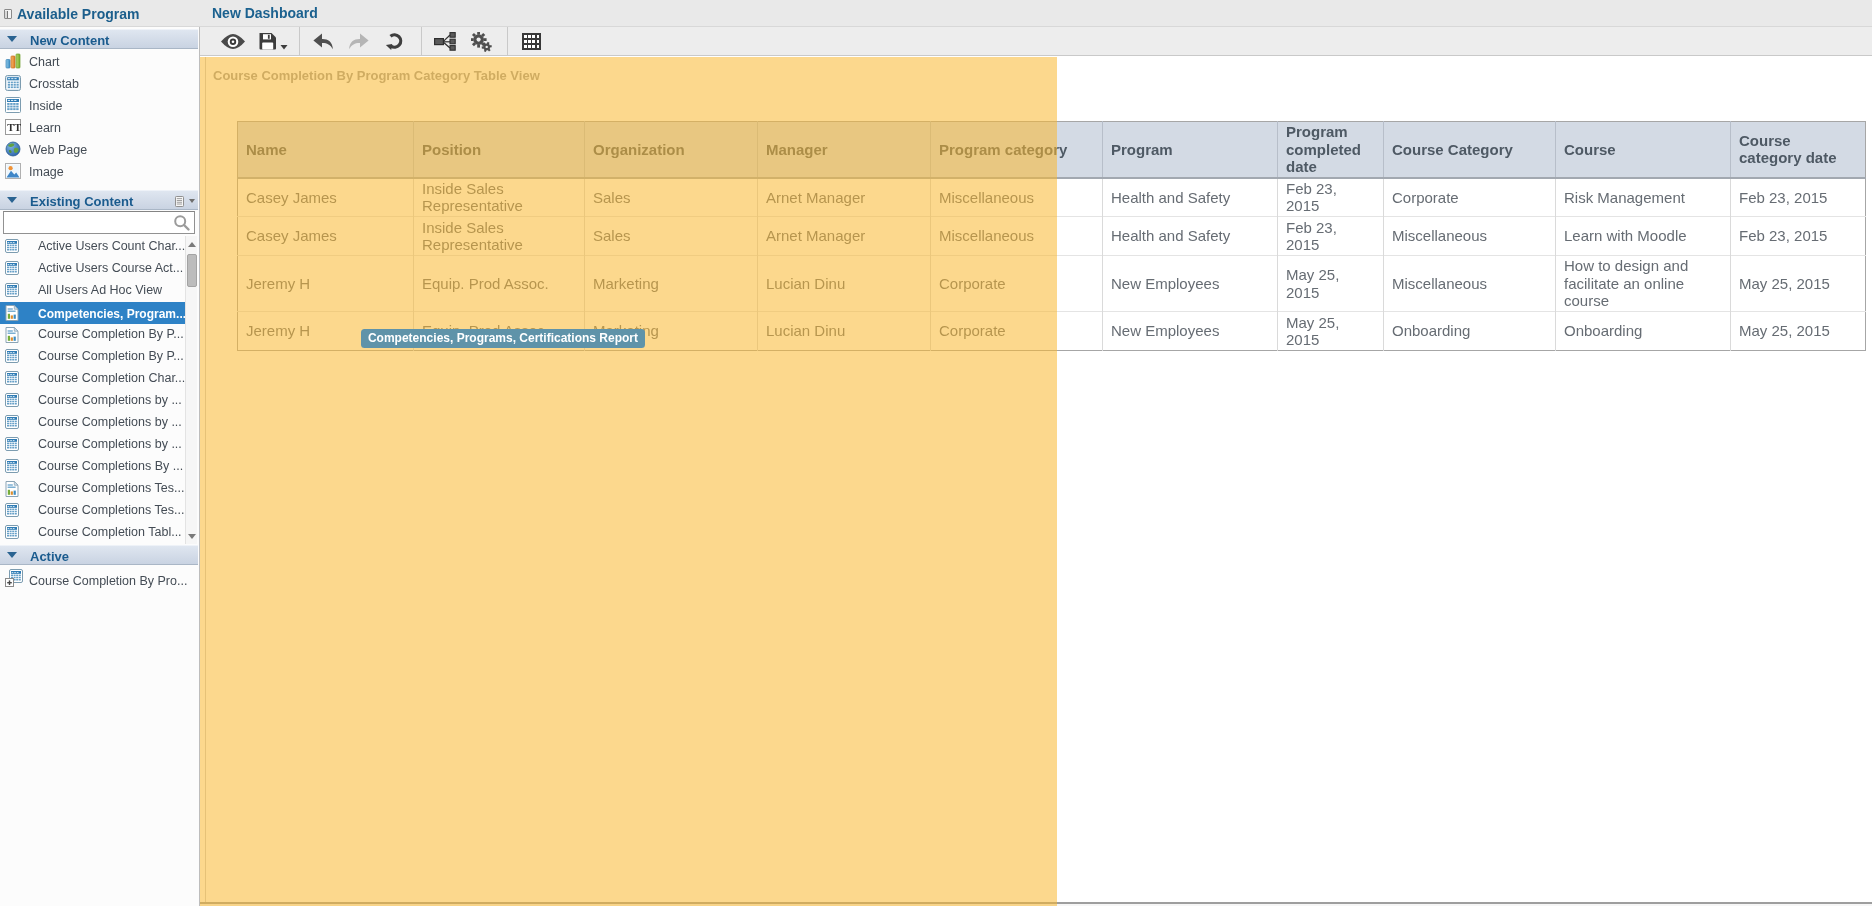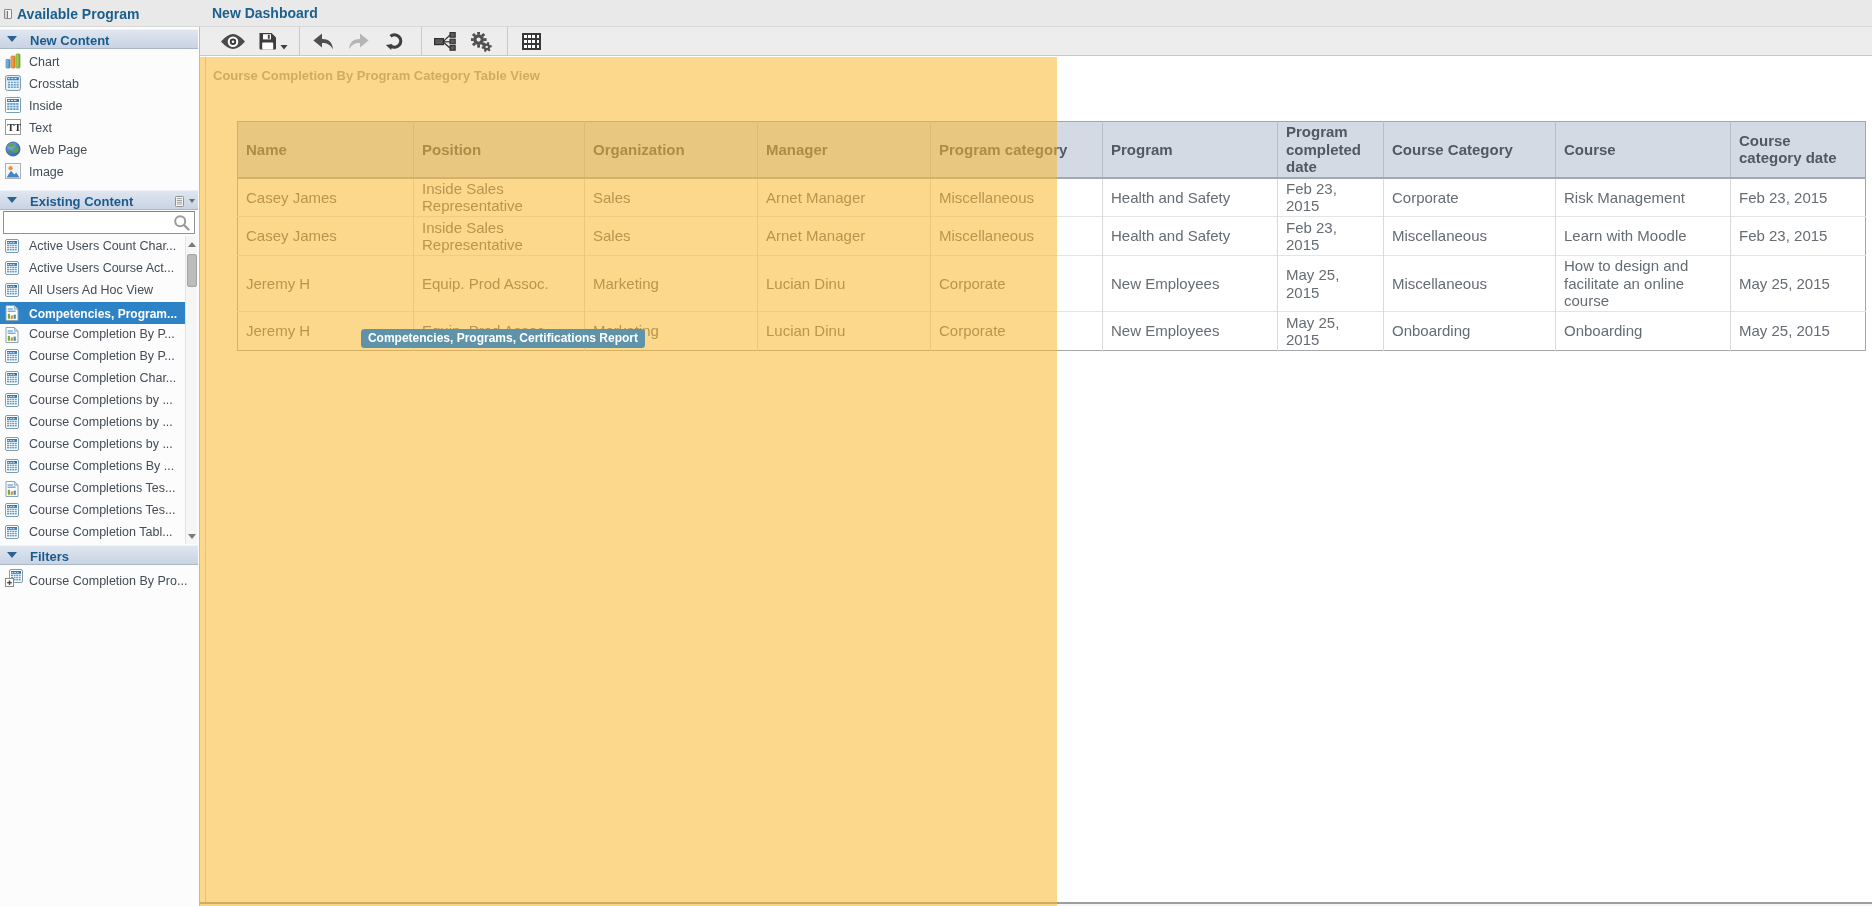--- a/index.html
+++ b/index.html
@@ -13,21 +13,21 @@
 #toolbar { left:200px; top:27px; width:1672px; height:28.5px; background:#ededed; border-bottom:1px solid #c9c9c9; z-index:4; }
 .tico { position:absolute; }
 .tsep { position:absolute; top:0px; width:1px; height:28px; background:#c9c9c9; }
 #sidebar { left:0; top:27px; width:200px; height:879px; background:#fcfcfc; border-right:1px solid #bdbdbd; z-index:6; }
 .band { position:absolute; left:0; width:198px; height:20px; background:linear-gradient(#dfe6f0,#c9d3e2); border-top:1px solid #eef2f8; border-bottom:1px solid #a9b6c6; }
 .band .tri { position:absolute; left:7px; top:6px; width:0; height:0; border-left:5px solid transparent; border-right:5px solid transparent; border-top:6px solid #2a6391; }
 .band .btxt { position:absolute; left:30px; top:3px; font-size:13px; font-weight:bold; color:#1a5b8e; }
 .item { position:absolute; left:0; width:185px; height:22px; overflow:hidden;padding-left:32px; }
 .item .lbl { position:absolute; left:29px; top:4.5px; font-size:12.5px; color:#444c55; white-space:nowrap; }
 .item svg { position:absolute; left:5px; top:3px; }
-.litem .lbl { top:3px; }
+.litem .lbl { top:3px;margin-left:9px; }
 #searchbox { left:3px; top:184px; width:192px; height:23px; background:#fff; border:1px solid #919191; border-top-color:#848484; }
 #selrow { left:0px; top:275px; width:185px; height:22px; background:#2e82c6; }
 #scrollbar { left:185px; top:209px; width:12px; height:308px; background:#f6f6f6; border-left:1px solid #e3e3e3; }
 #sthumb { position:absolute; left:1px; top:18px; width:10px; height:33px; background:#bcbcbc; border:1px solid #a3a3a3; border-radius:2px; }
 .sarr { position:absolute; left:2px; width:0; height:0; border-left:4px solid transparent; border-right:4px solid transparent; }
 #content { left:200px; top:56px; width:1672px; height:850px; background:#ffffff; }
 #canvleft { left:205px; top:57px; width:1px; height:845px; background:#cfcfcf; z-index:1; }
 #canvbottom { left:200px; top:902px; width:1672px; height:2px; background:#9e9e9e; z-index:1; }
 #belowcanvas { left:200px; top:904px; width:1672px; height:2px; background:#f6f6f6; z-index:1; }
 #dashlettitle { left:213px; top:67.5px; font-size:13px; font-weight:bold; color:#9d9d9d; z-index:1; }
@@ -267,21 +267,21 @@
         <rect x="8.2" y="11.2" width="2.4" height="1.9" fill="#66a0c8"></rect>
         <rect x="11.2" y="11.2" width="2.4" height="1.9" fill="#66a0c8"></rect>
       </svg>
       <span class="lbl">Inside</span>
     </div>
 <div class="item" style="top:89px">
       <svg width="16" height="16" viewBox="0 0 16 16">
         <rect x="0.5" y="0.5" width="15" height="15" fill="#ffffff" stroke="#9a9a9a"></rect>
         <text x="2.3" y="11.5" font-family="Liberation Serif" font-size="10.5" font-weight="bold" fill="#2e2e2e">TT</text>
       </svg>
-      <span class="lbl">Text</span>
+      <span class="lbl">Learn</span>
     </div>
 <div class="item" style="top:111px">
       <svg width="16" height="16" viewBox="0 0 16 16">
         <defs>
           <radialGradient id="gw" cx="0.35" cy="0.3" r="0.8">
             <stop offset="0" stop-color="#7db4e0"></stop>
             <stop offset="1" stop-color="#2760a8"></stop>
           </radialGradient>
         </defs>
         <circle cx="8" cy="8" r="7" fill="url(#gw)" stroke="#2a5a92" stroke-width="0.8"></circle>
@@ -597,21 +597,21 @@
       </svg>
       <span class="lbl" style="">Course Completion Tabl...</span>
     </div>
 <div class="abs" id="scrollbar">
       <span class="sarr" style="top:6px;border-bottom:5px solid #7a7a7a"></span>
       <div id="sthumb"></div>
       <span class="sarr" style="bottom:5px;border-top:5px solid #7a7a7a"></span>
     </div>
 <div class="band" style="top:518px">
       <span class="tri"></span>
-      <span class="btxt">Filters</span>
+      <span class="btxt">Active</span>
     </div>
 <div class="item" style="top:540px;width:197px">
       <svg style="top:2px" width="18" height="19" viewBox="0 0 18 19">
         <g transform="translate(4,0)">
           <rect x="0.5" y="0.5" width="13" height="13" rx="1.5" fill="#ffffff" stroke="#7c9cb0"></rect>
           <rect x="2" y="2" width="10" height="2.8" fill="#2f7cb5"></rect>
           <rect x="2.6" y="3" width="1.7" height="0.9" fill="#d8eaf5"></rect>
           <rect x="5.2" y="3" width="1.7" height="0.9" fill="#d8eaf5"></rect>
           <rect x="7.8" y="3" width="1.7" height="0.9" fill="#d8eaf5"></rect>
           <rect x="2.0" y="5.6" width="2.0" height="1.5" fill="#66a0c8"></rect>

